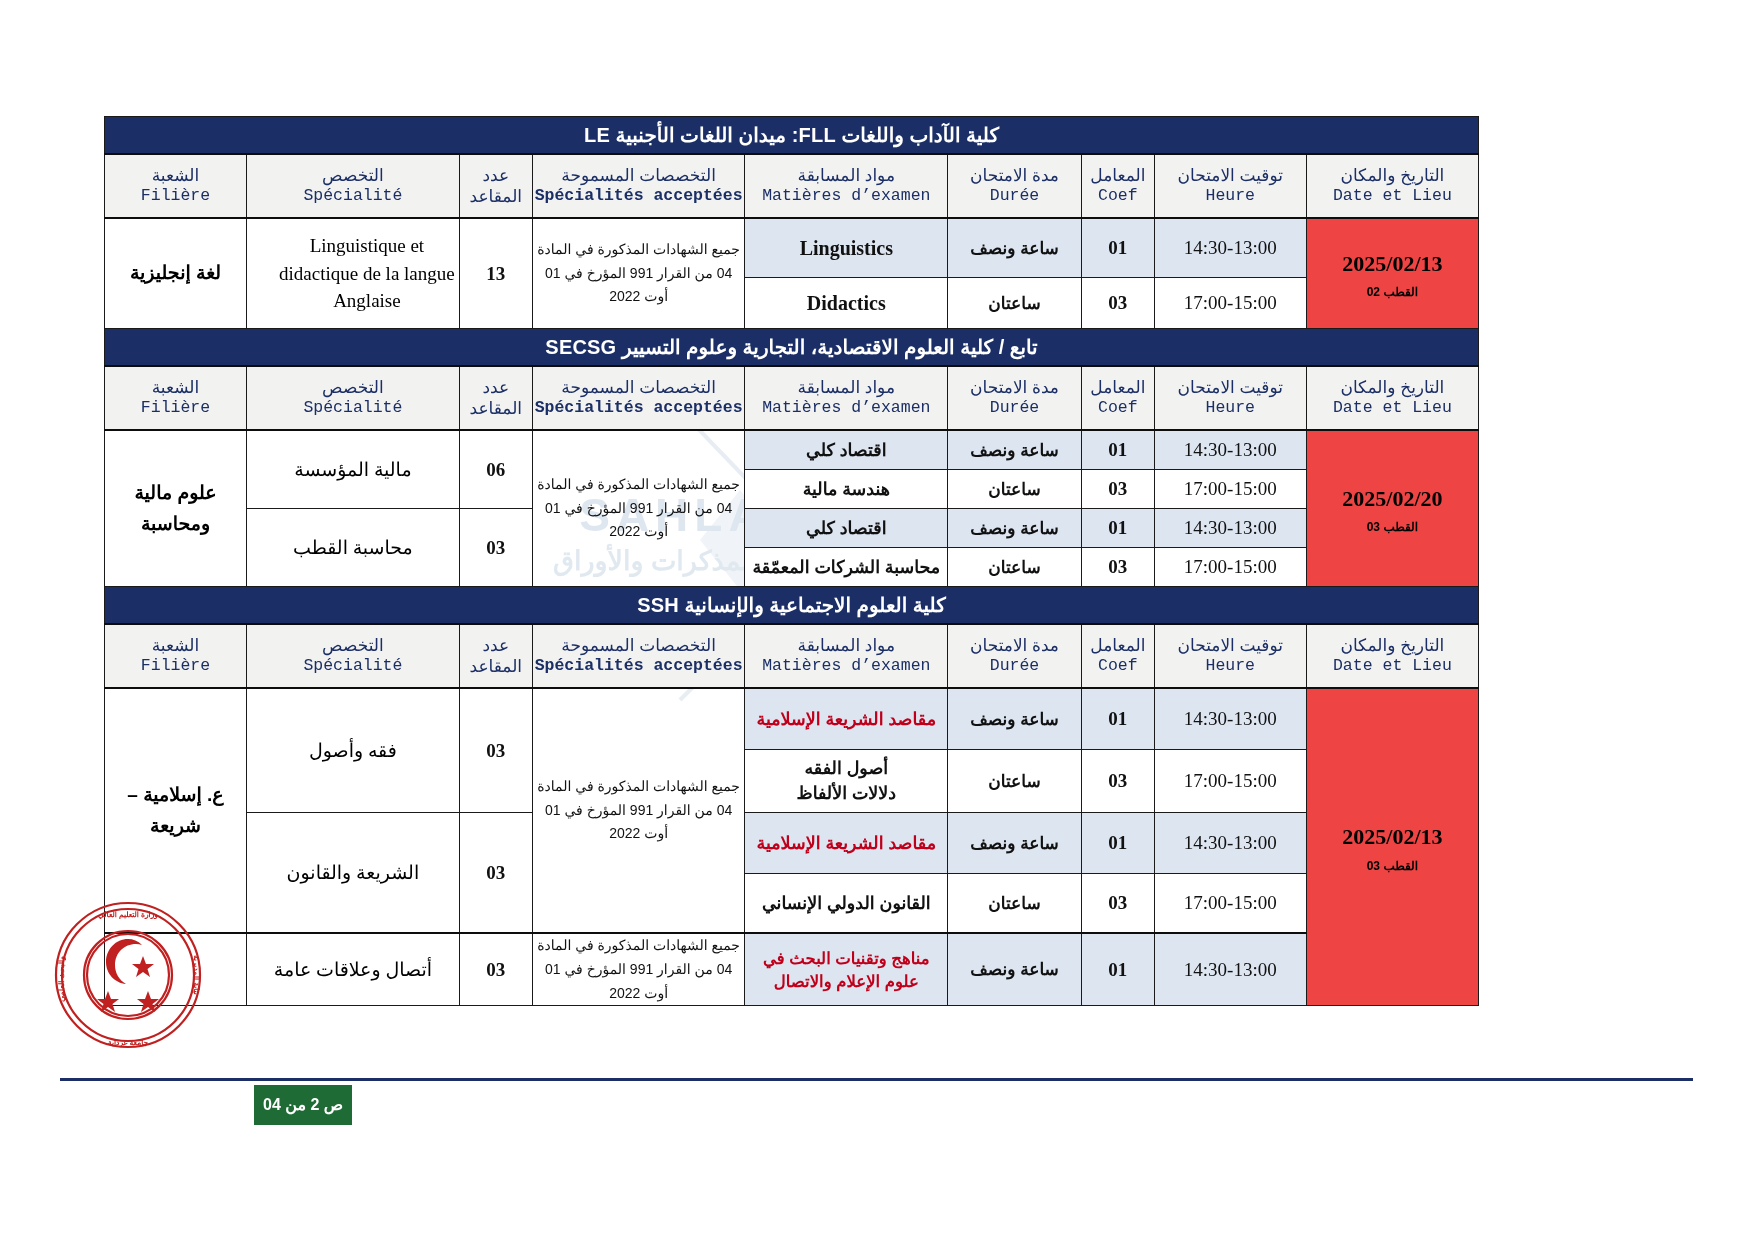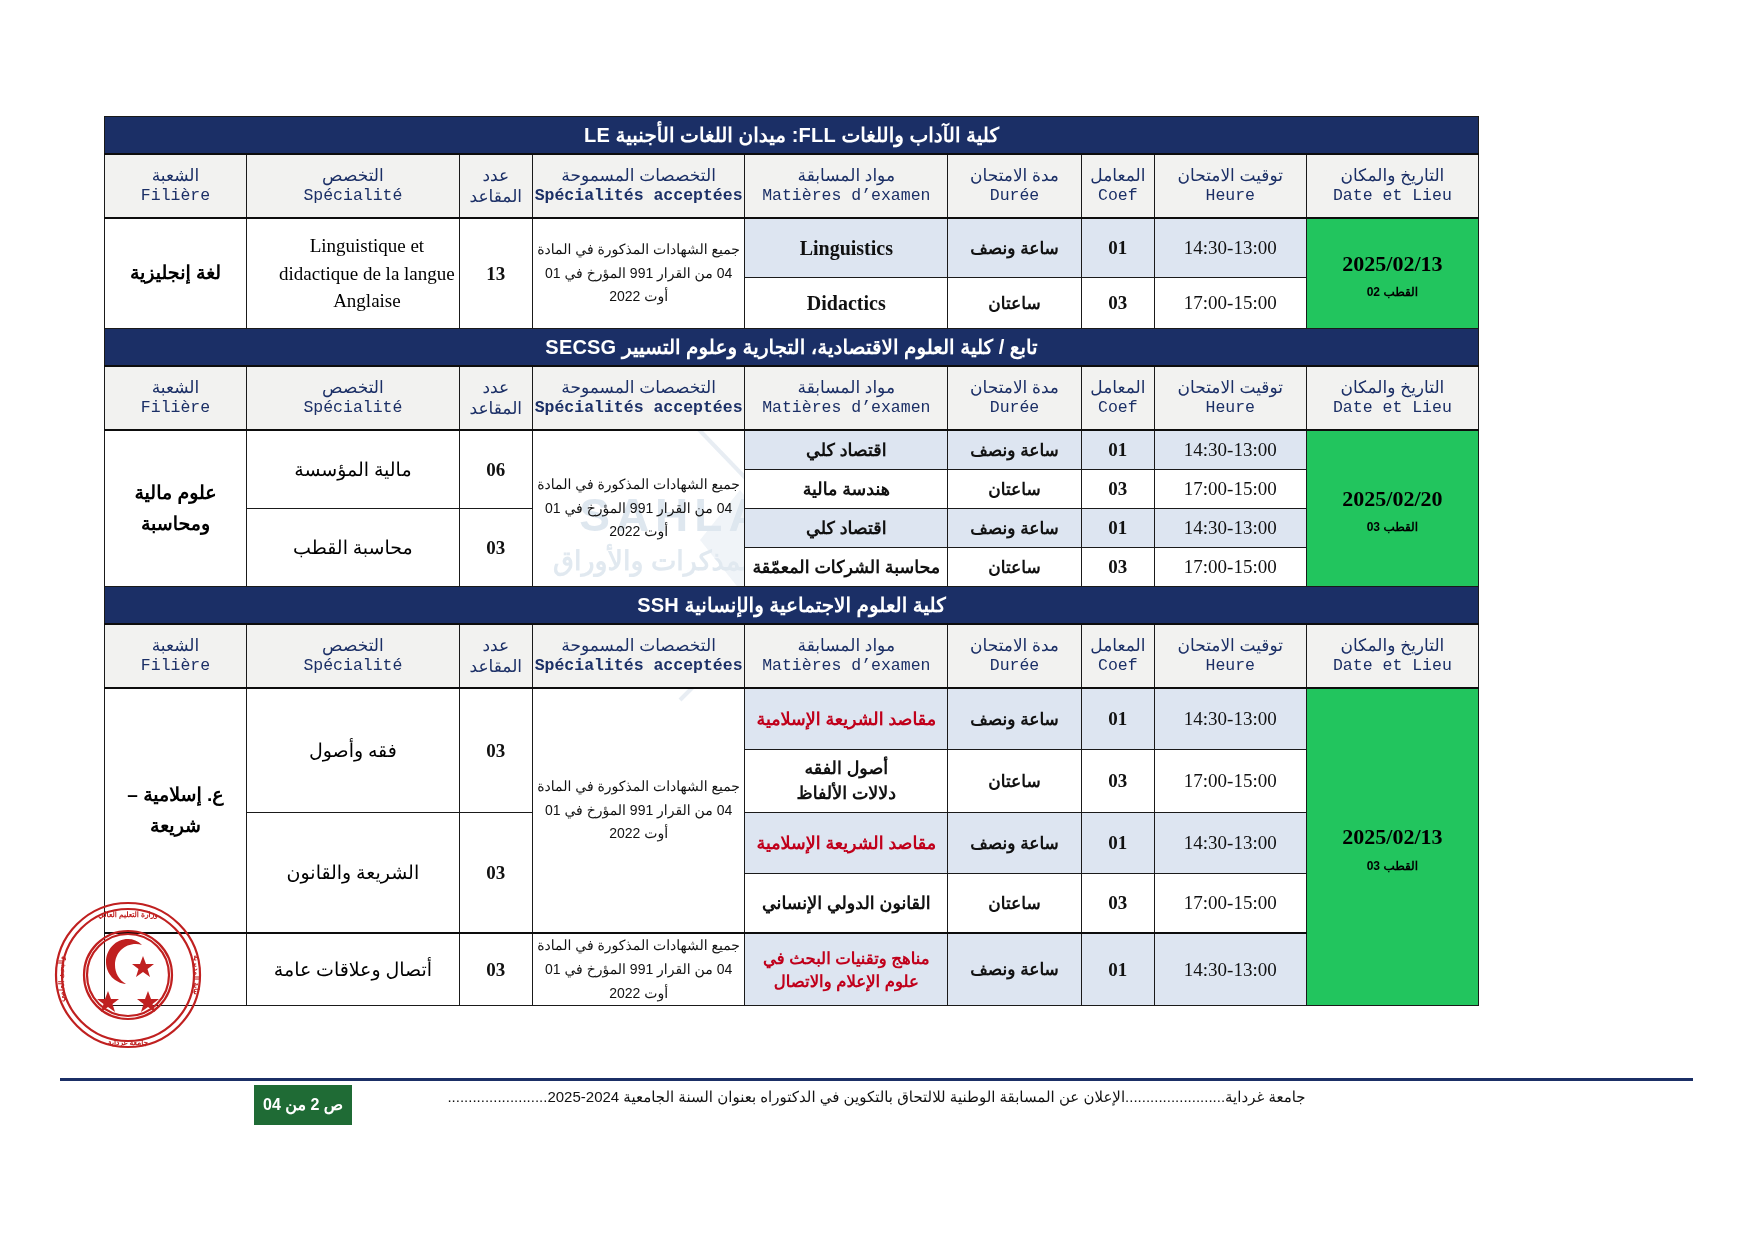--- a/index.html
+++ b/index.html
@@ -168,21 +168,21 @@
     font-weight: bold;
     font-size: 19px;
     line-height: 1.6;
     background: #ffffff;
   }
   td.datelieu {
     font-family: "Liberation Serif", serif;
     font-weight: bold;
     font-size: 22px;
     line-height: 1.7;
-    background: #22c55e;
+    background: #ef4444;
   }
   td.datelieu .d { direction: ltr; display: block; }
   td.datelieu .p { display: block; font-family: Liberation Sans, sans-serif; font-size: 12px; }
 
   .thickTop { border-top: 2px solid #0d0d0d !important; }
 
   
   #stamp {
     position: absolute;
     left: 48px;
@@ -515,17 +515,16 @@
   <g fill="#c02020" font-family="Liberation Sans, sans-serif" font-size="7.5" font-weight="bold">
     <text x="80" y="22" text-anchor="middle">وزارة التعليم العالي</text>
     <text x="80" y="150" text-anchor="middle">جامعة غرداية</text>
     <text x="16" y="84" text-anchor="middle" transform="rotate(-90 16 84)">والبحث العلمي</text>
     <text x="146" y="80" text-anchor="middle" transform="rotate(90 146 80)">نيابة المديرية</text>
   </g>
 </svg>
 
 <div id="footer">
   <div class="rule"></div>
-  <div class="ftext">جامعة غرداية........................الإعلان عن المسابقة الوطنية للالتحاق بالتكوين في الدكتوراه بعنوان السنة الجامعية 2024-2025........................</div>
   <div class="pagebox">ص 2 من 04</div>
 </div>
 
 </div>
 
 </body></html>

